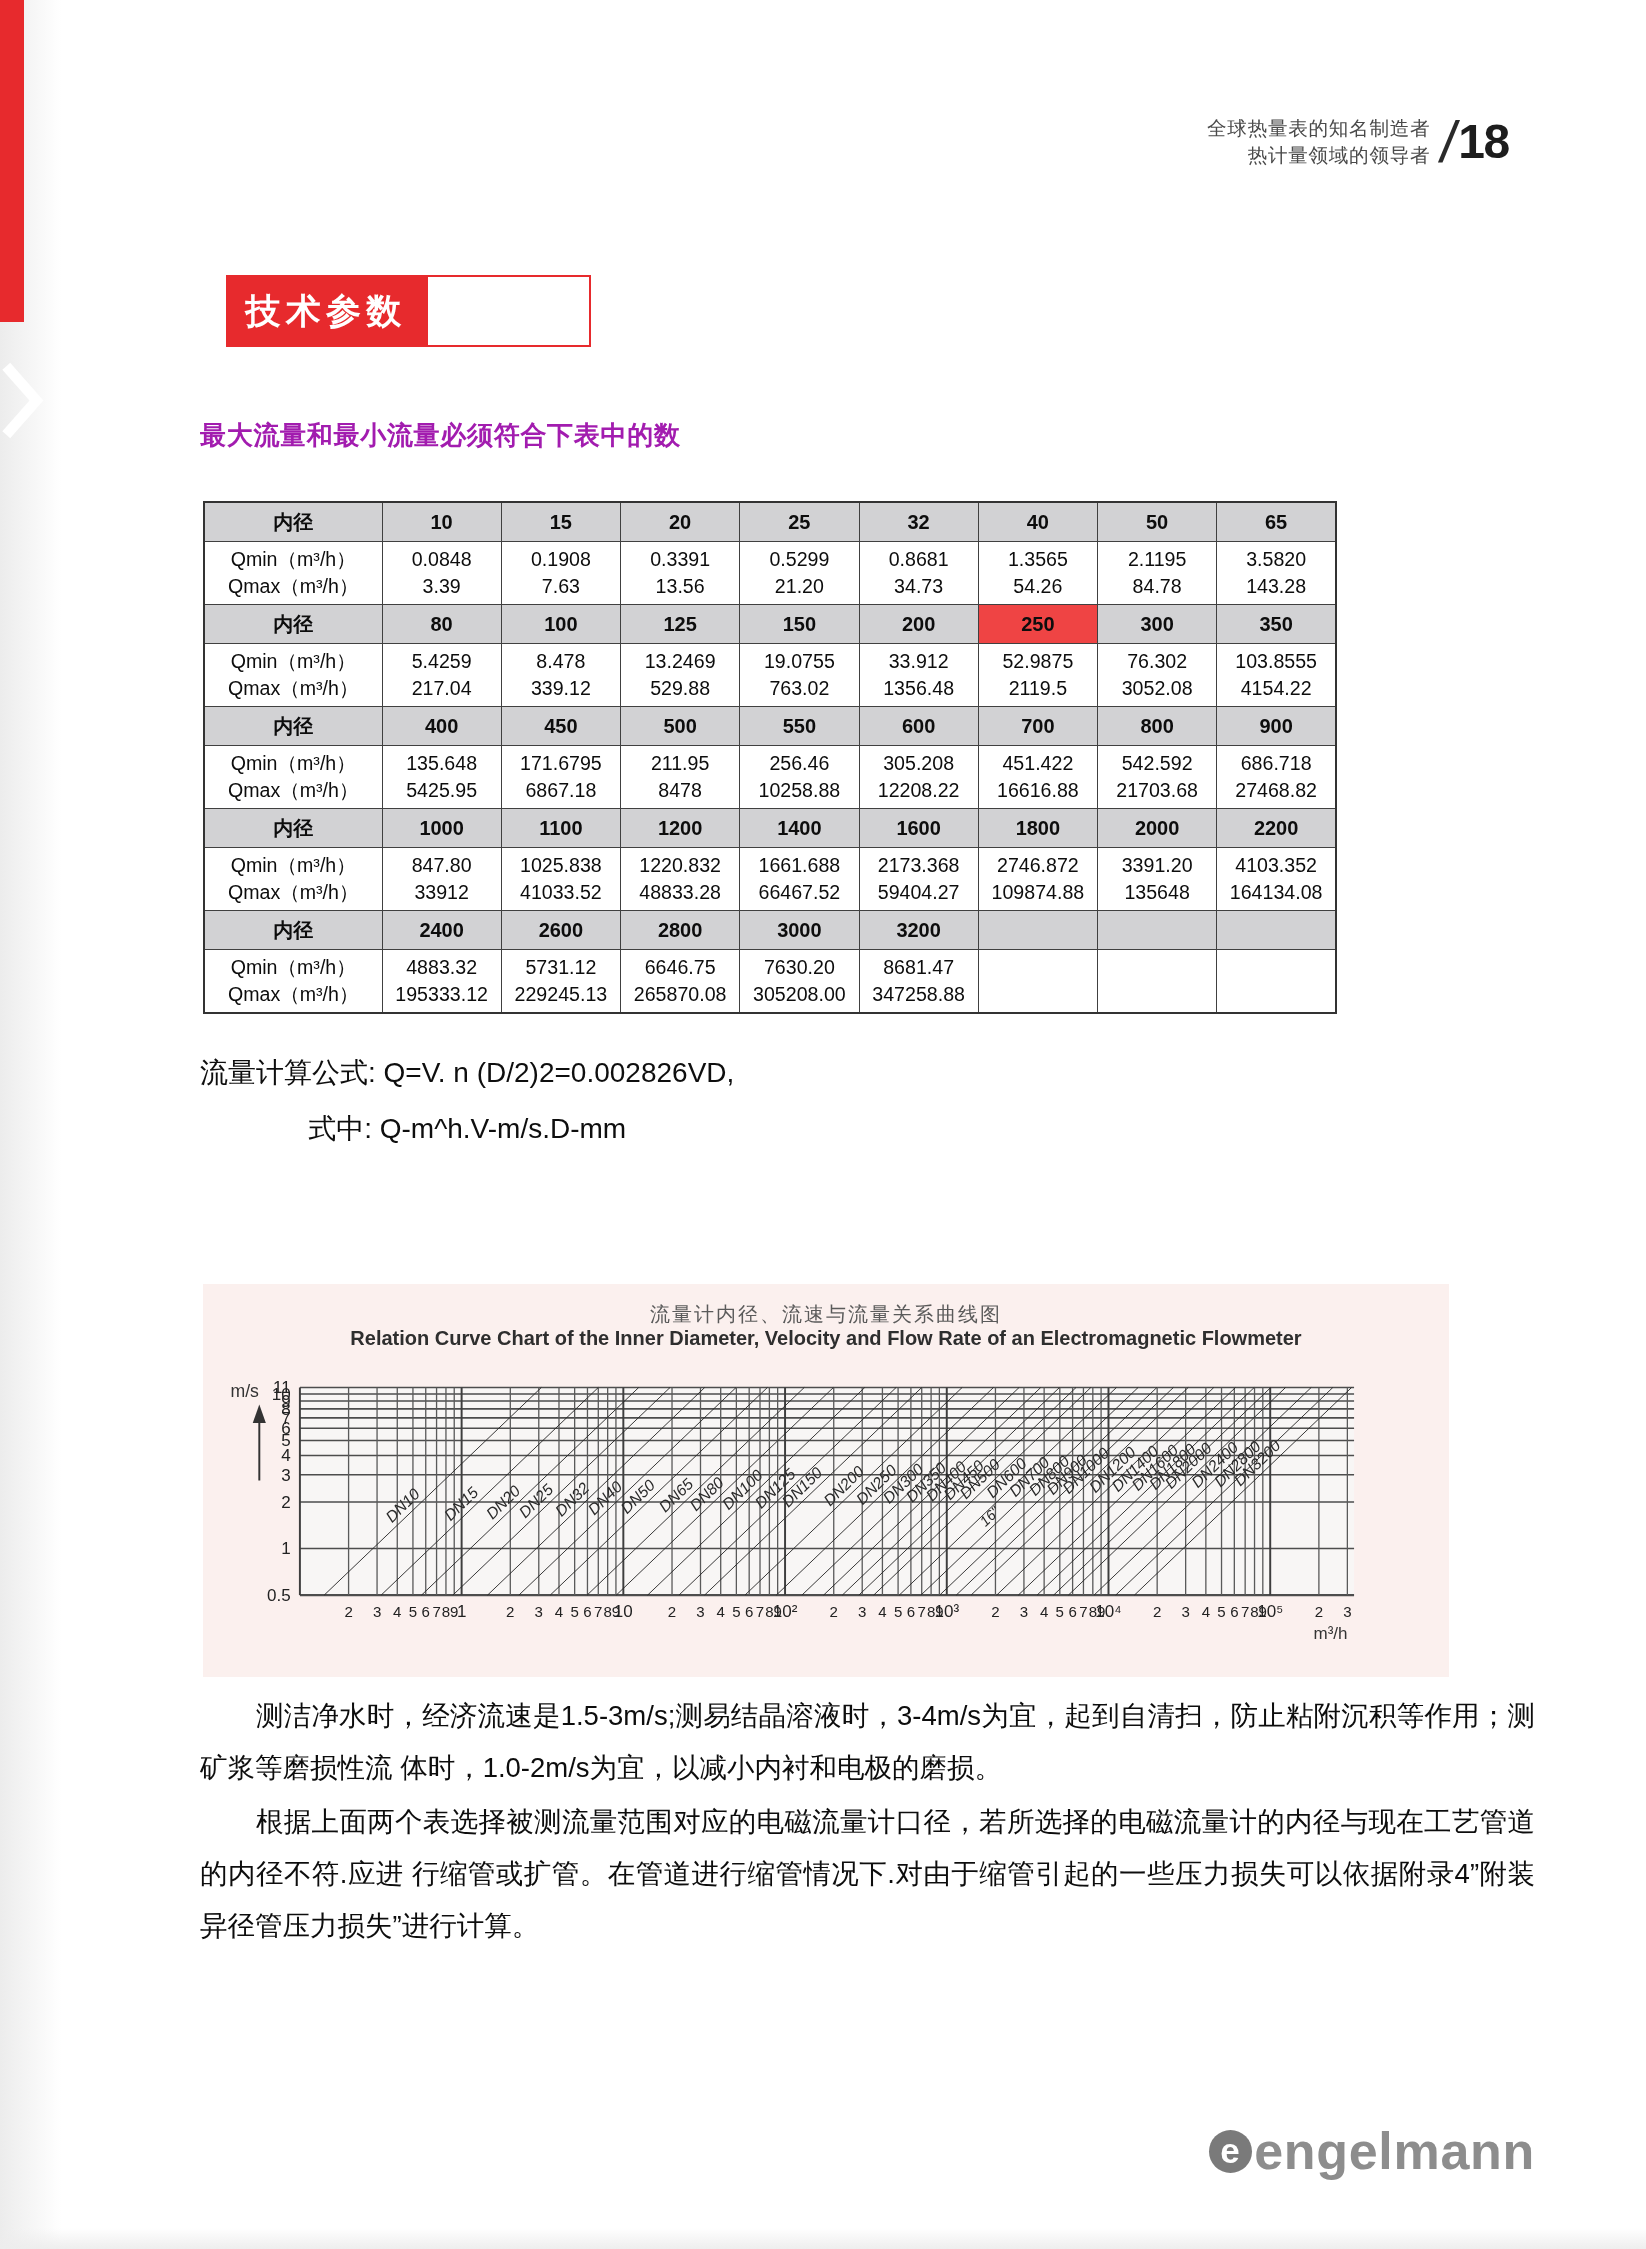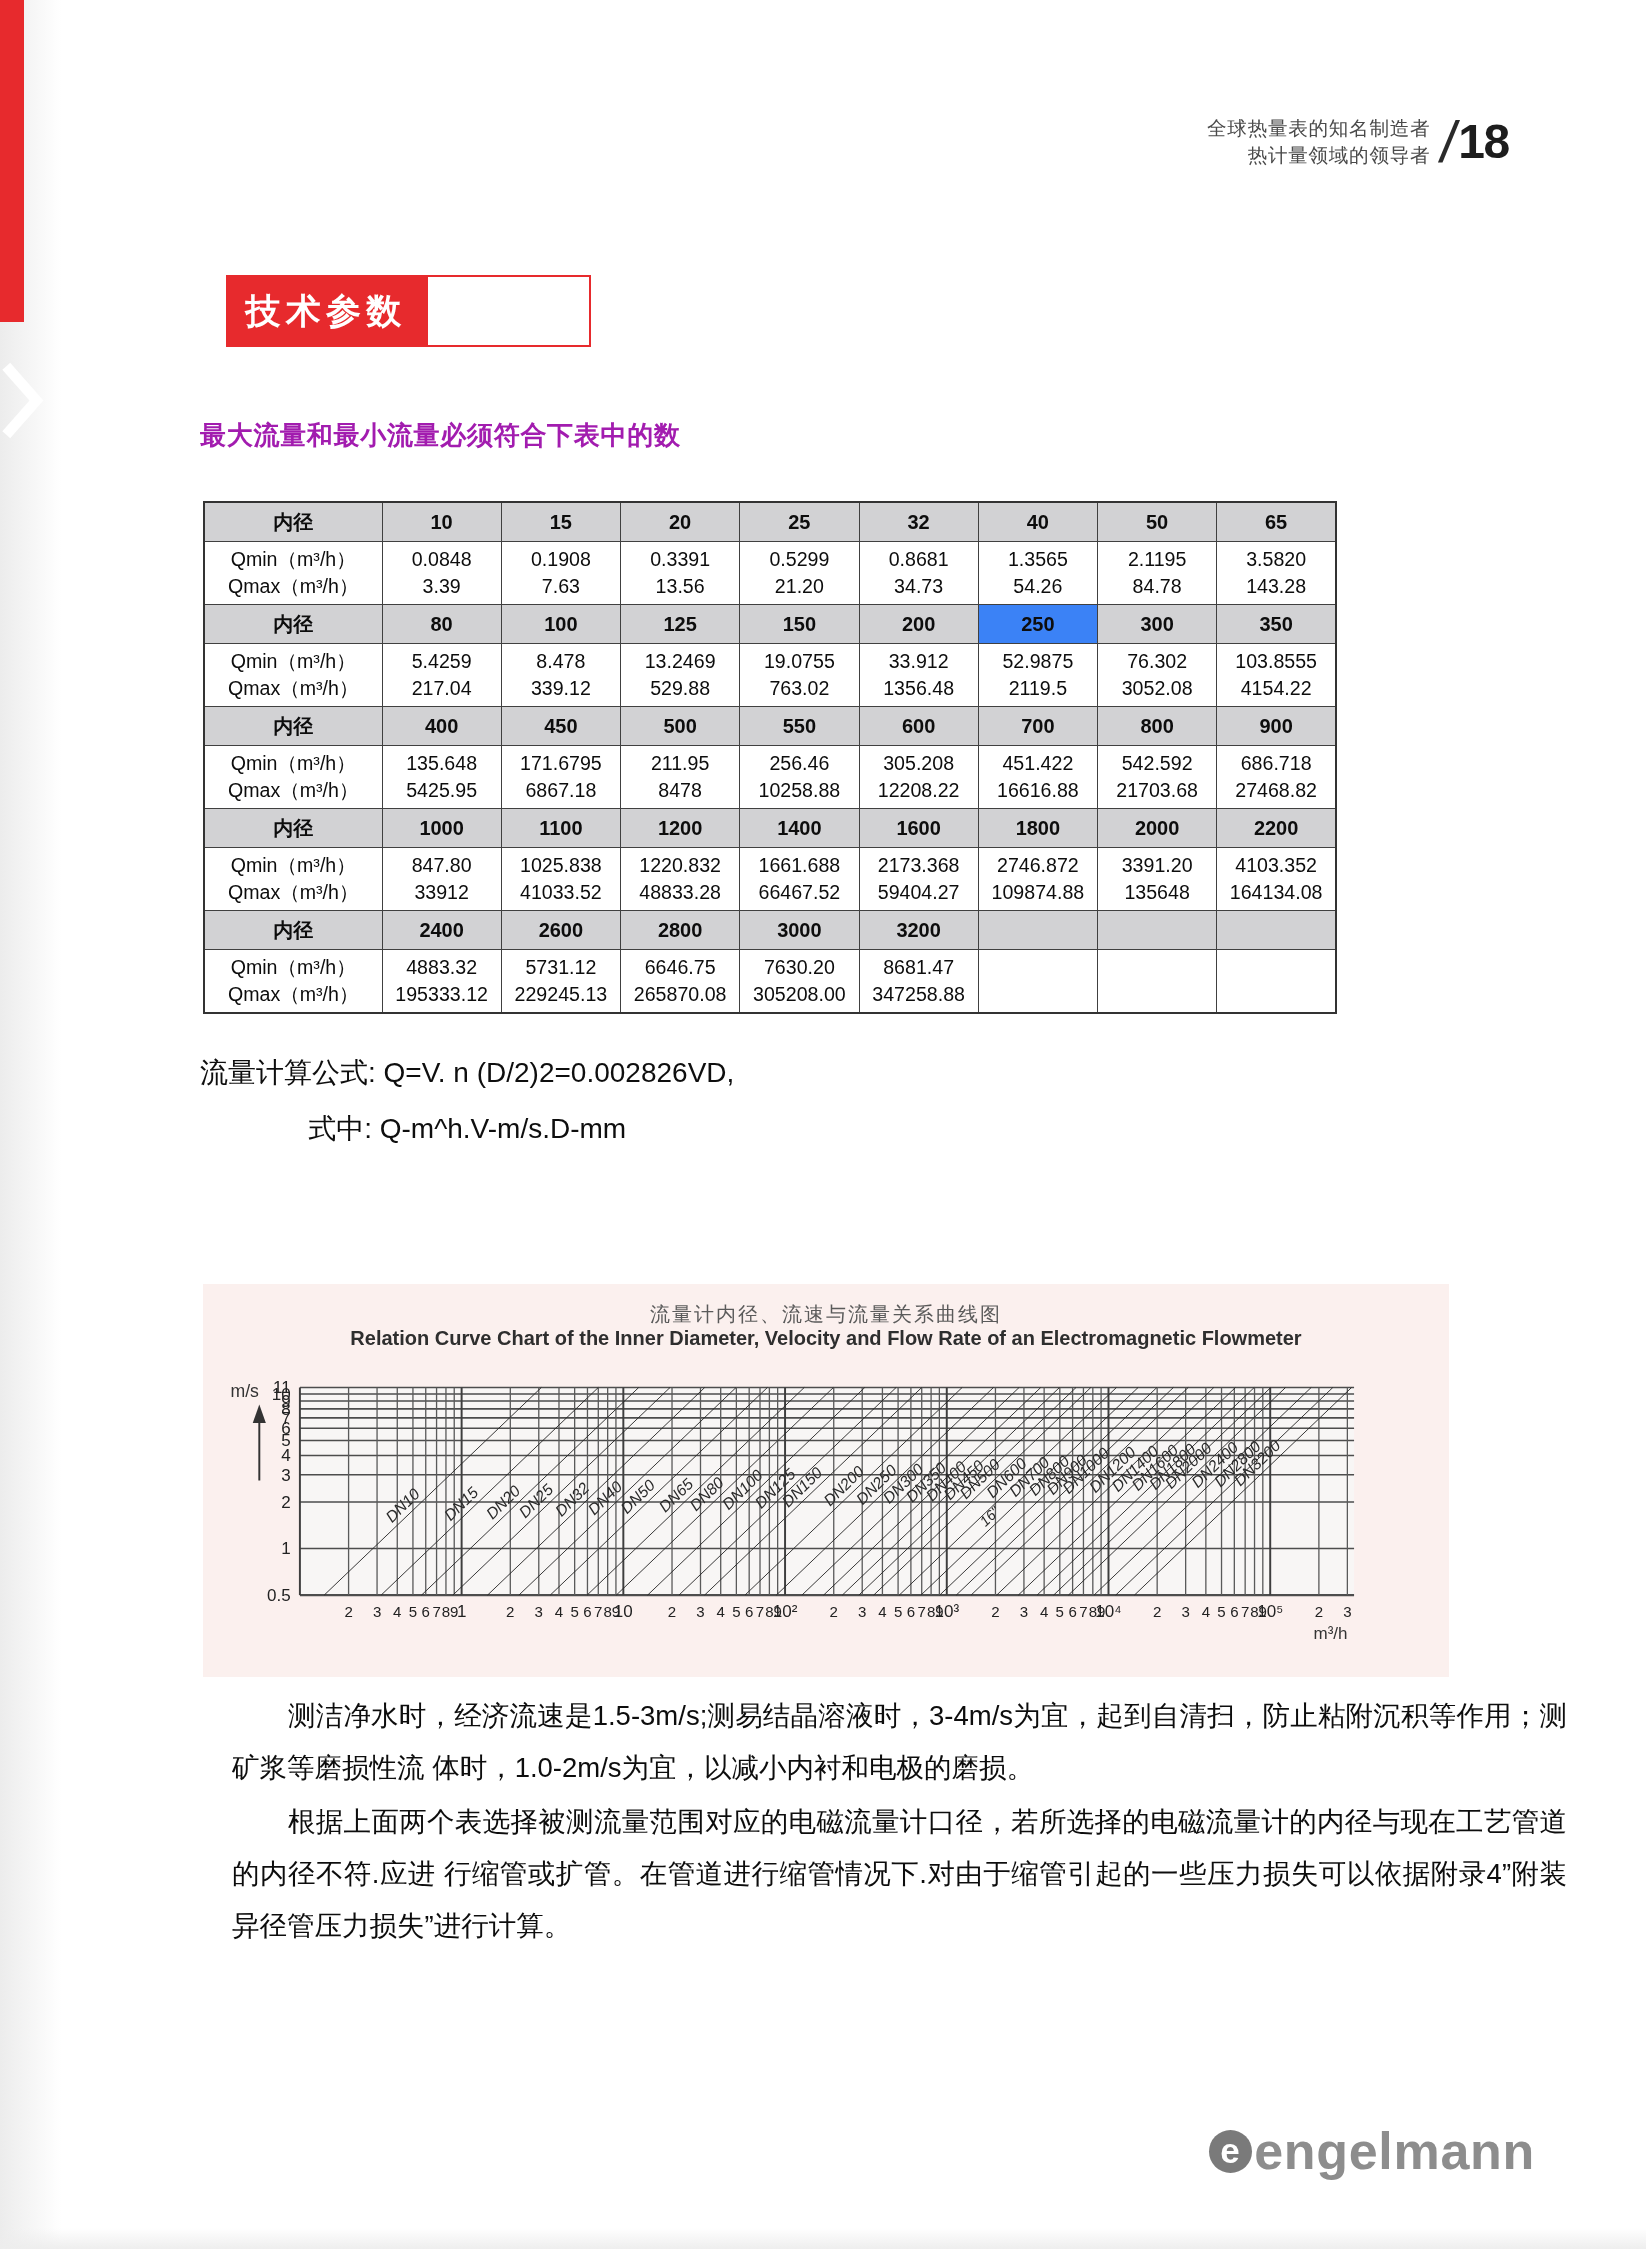--- a/index.html
+++ b/index.html
@@ -26,21 +26,21 @@
   table.flow tr.hdr td{height:38px;font-weight:bold;font-size:20px;color:#0d0d0d;}
   table.flow tr.dat td{height:62px;background:#fff;font-size:19.6px;line-height:27.5px;color:#0d0d0d;}
   .formulas{position:absolute;left:200px;top:1045px;font-size:28px;color:#0e0e0e;line-height:56px;text-align:center;}
   .chart{position:absolute;left:203px;top:1284px;width:1246px;height:393px;}
   .chart-title{position:absolute;top:17px;left:0;width:100%;text-align:center;
          font-size:20px;color:#5a5a5a;letter-spacing:2px;}
   .chart-subtitle{position:absolute;top:43px;left:0;width:100%;text-align:center;
          font-size:20px;font-weight:bold;color:#2e2e2e;}
   .chart svg{position:absolute;left:0;top:0;}
   .para{position:absolute;left:200px;width:1335px;font-size:27.5px;line-height:52px;
-        color:#0d0d0d;text-align:justify;text-indent:56px;margin-left:32px;}
+        color:#0d0d0d;text-align:justify;text-indent:56px;}
   .para1{top:1690px;}
   .para2{top:1796px;}
   .logo{position:absolute;right:111px;top:2121px;display:flex;align-items:center;}
   .logo-circle{width:43px;height:43px;border-radius:50%;display:flex;align-items:center;
         justify-content:center;color:#fff;font-size:35px;font-weight:bold;margin-right:2.6px;}
   .logo-text{font-size:52px;font-weight:bold;letter-spacing:0.7px;}
 </style>
 </head>
 <body>
 
@@ -133,21 +133,21 @@
             <div>143.28</div>
           </td>
         </tr>
         <tr class="hdr">
           <td style="background: rgb(210, 210, 212);">内径</td>
           <td style="background: rgb(210, 210, 212);">80</td>
           <td style="background: rgb(210, 210, 212);">100</td>
           <td style="background: rgb(210, 210, 212);">125</td>
           <td style="background: rgb(210, 210, 212);">150</td>
           <td style="background: rgb(210, 210, 212);">200</td>
-          <td style="background: #3b82f6;">250</td>
+          <td style="background: #ef4444;">250</td>
           <td style="background: rgb(210, 210, 212);">300</td>
           <td style="background: rgb(210, 210, 212);">350</td>
         </tr>
         <tr class="dat">
           <td>
             <div>Qmin（m³/h）</div>
             <div>Qmax（m³/h）</div>
           </td>
           <td>
             <div>5.4259</div>

